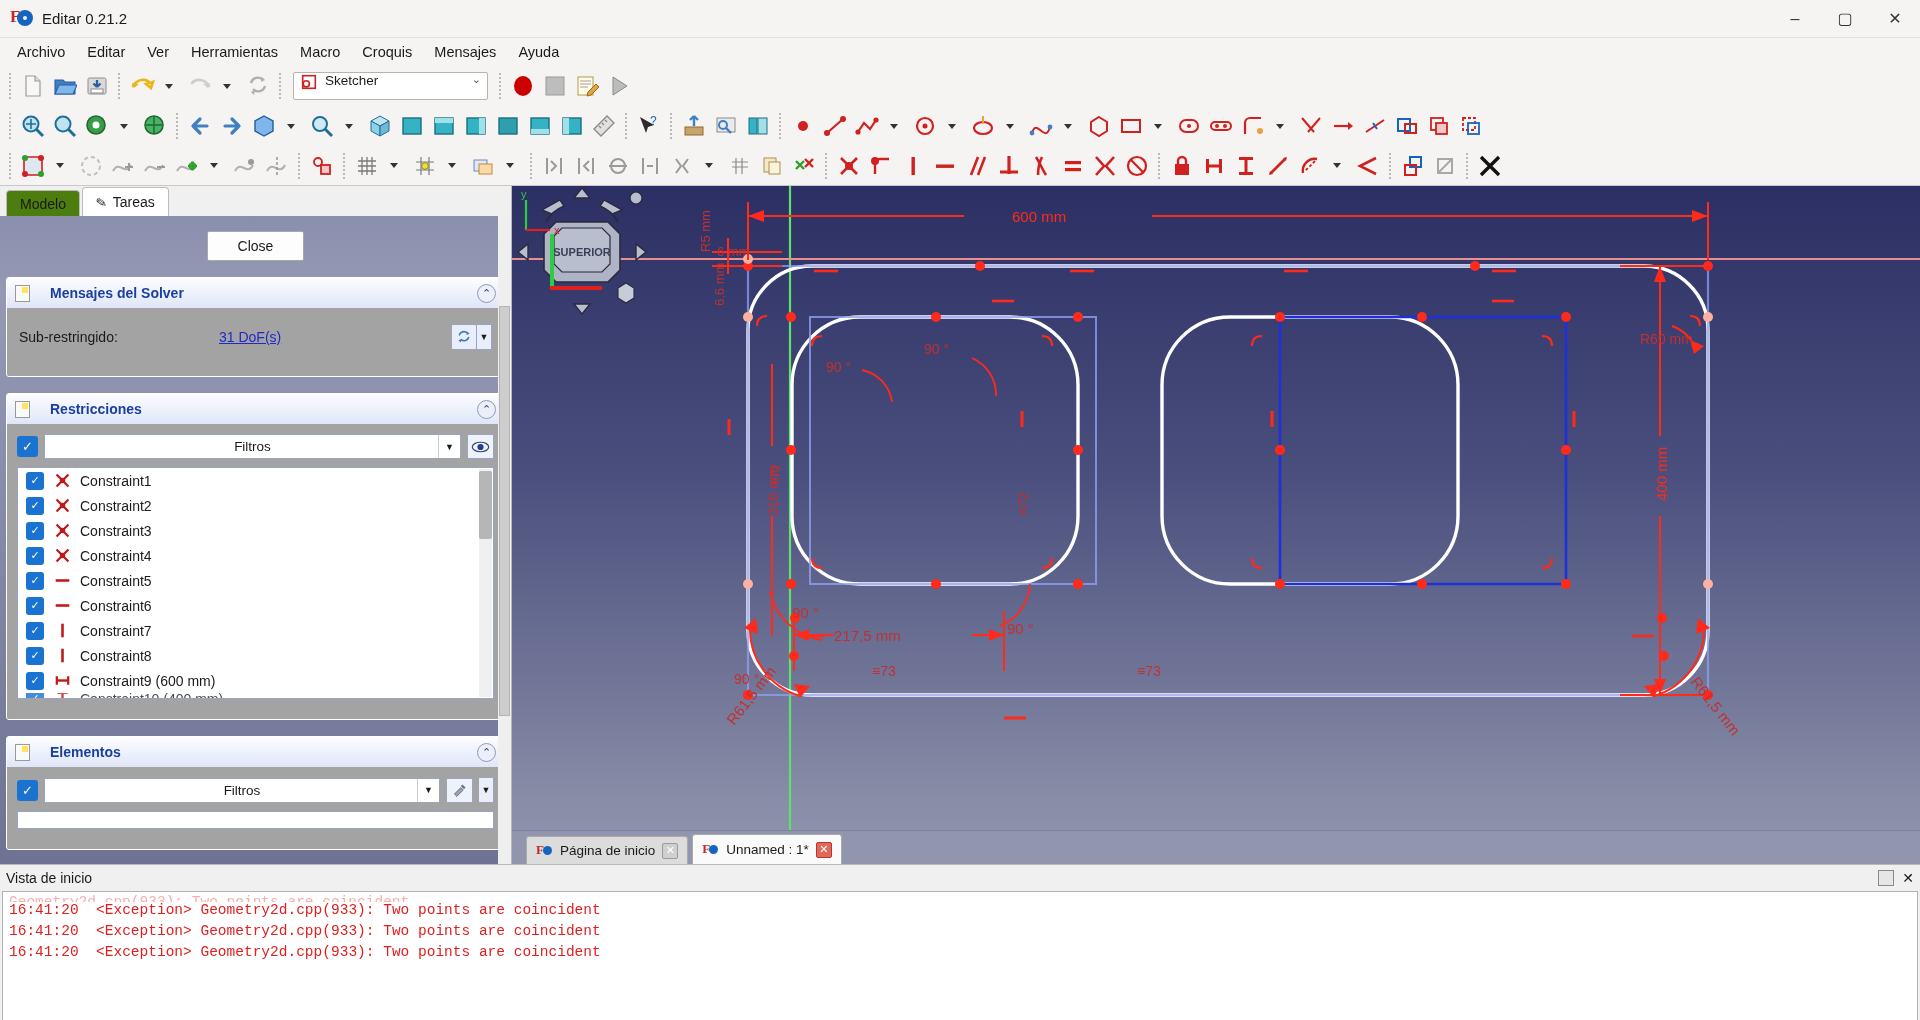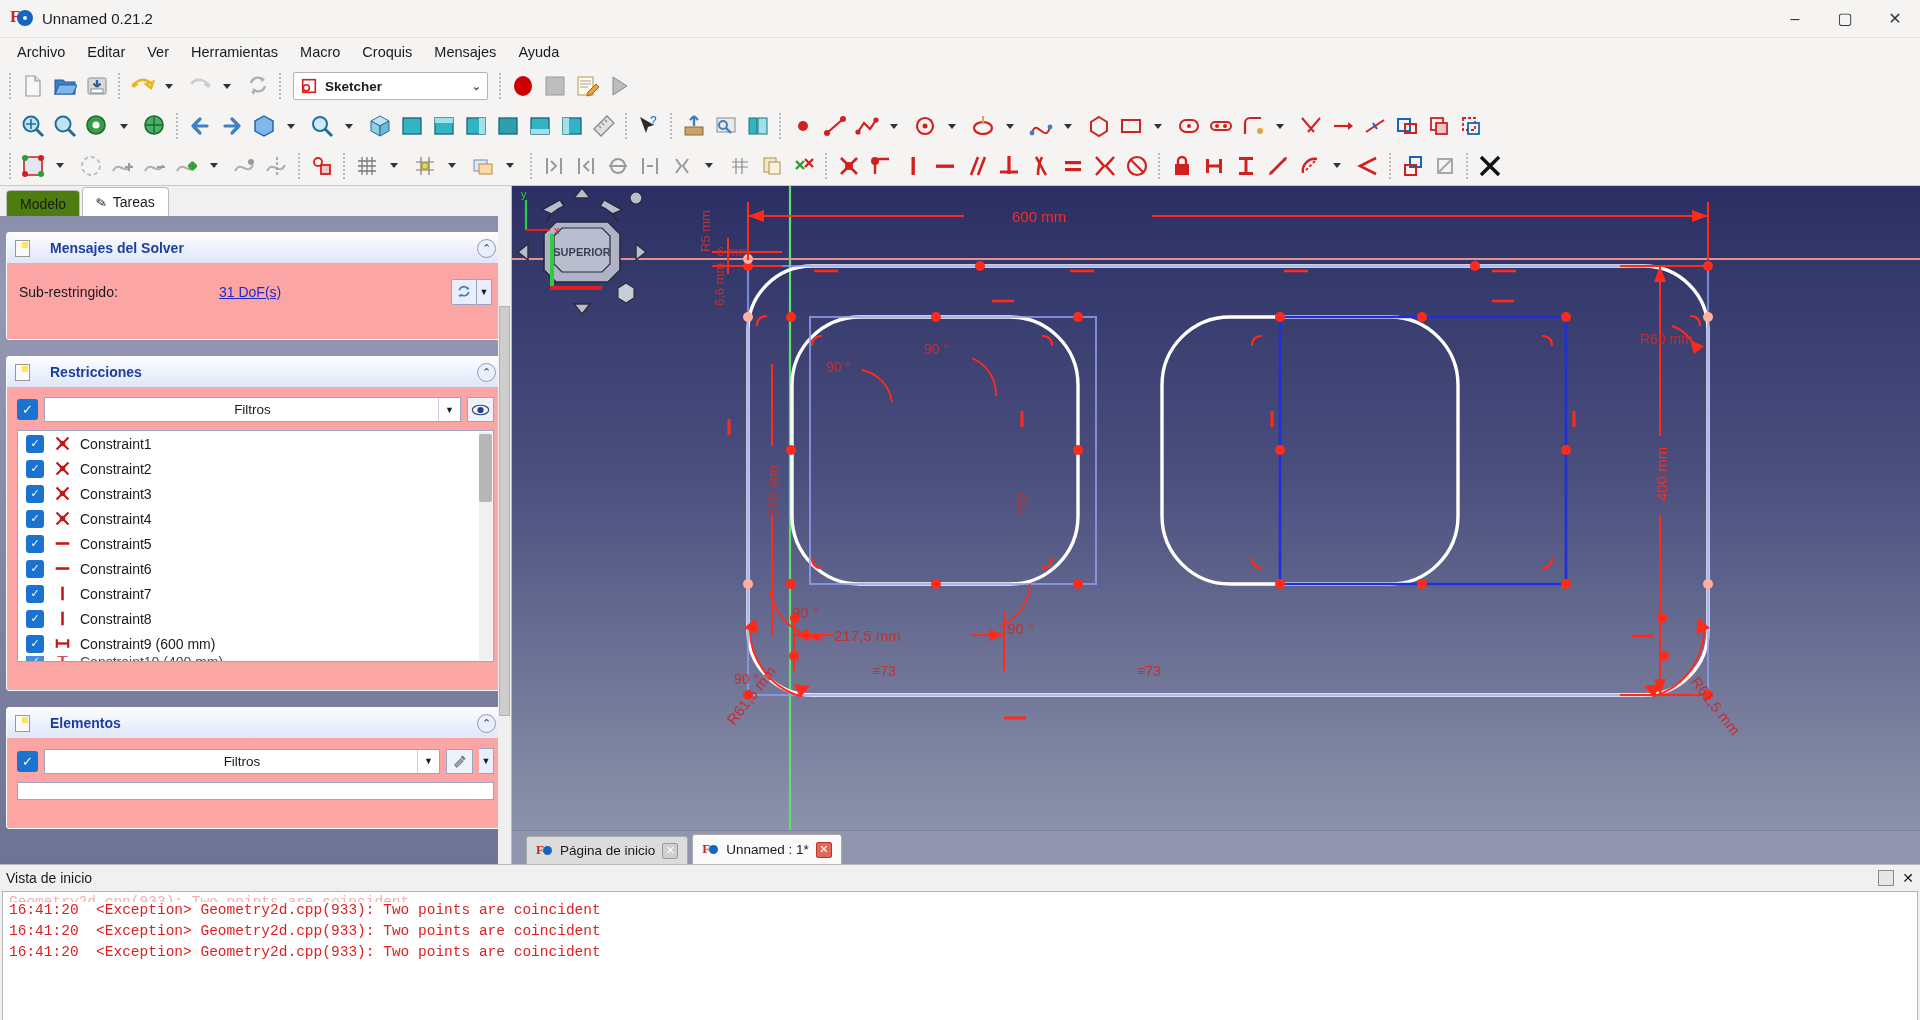--- a/index.html
+++ b/index.html
@@ -36,21 +36,21 @@
   .tgrip { width:7px; height:26px; margin:0 3px; position:relative; flex:none; }
   .tgrip:before { content:""; position:absolute; left:2px; top:0; bottom:0; width:2px;
     background: repeating-linear-gradient(to bottom,#b9b9b9 0 2px, transparent 2px 4px); }
   .tbtn { width:32px; height:32px; display:flex; align-items:center; justify-content:center;
           flex:none; border-radius:3px; position:relative; }
   .tbtn.small { width:26px; }
   .caret { width:0;height:0;border-left:4px solid transparent;border-right:4px solid transparent;
            border-top:5px solid #333; margin-left:-2px; margin-right:2px; flex:none;}
   .wb-select {
     width:195px; height:28px; background:#fff; border:1px solid #b4b4b4; border-radius:2px;
-    display:flex; align-items:center; padding:0 6px; margin:0 6px; flex:none; font-size:13.5px;font-weight:bold;
+    display:flex; align-items:flex-start; padding:0 6px; margin:0 6px; flex:none; font-size:13.5px;
   }
   .wb-select .lbl { margin-left:7px; flex:1; }
   .wb-chev { font-size:11px; color:#555; }
   
   #main { display:flex; height:678px; }
   
   #leftdock { width:512px; background:#f0f0f0; display:flex; flex-direction:column; flex:none;
               border-right:1px solid #b9b9b9; }
   #dock-header { height:26px; display:flex; align-items:center; padding:0 6px; font-size:14px; }
   #dock-header .float-btn { margin-left:auto; width:15px;height:15px; border:1px solid #8a8a8a; background:#e6e6e6;}
@@ -67,21 +67,21 @@
                font-size:14px; display:flex; align-items:center; justify-content:center; }
   .tgroup { margin-top:16px; background:#cdd6ef; border:1px solid #fff; border-radius:3px; overflow:hidden; }
   .tgroup-hd { height:30px; background:linear-gradient(to bottom,#fdfdff,#dfe6f8);
                display:flex; align-items:center; padding:0 8px; }
   .tgroup-hd .note { width:15px;height:17px;background:#fafafa;border:1px solid #999; position:relative; margin-right:8px;}
   .tgroup-hd .note:after { content:""; position:absolute; right:1px; top:1px; width:6px;height:6px;background:#ffe45c;}
   .tgroup-hd .ttl { color:#1a3fa0; font-weight:bold; font-size:14px;padding-left:12px; }
   .tgroup-hd .chev { margin-left:auto; width:19px;height:19px;border-radius:50%;border:1px solid #8d9bbb;
                      background:#eaeff9; display:flex;align-items:center;justify-content:center;
                      font-size:11px;color:#2a3f75;}
-  .tgroup-body { padding:10px 10px 28px 10px; background:#fca5a5; }
+  .tgroup-body { padding:10px 10px 20px 10px; background:#a3a3a3; }
   .solver-row { display:flex; align-items:center; font-size:14px; padding:6px 2px; }
   .solver-row .k { width:180px; }
   .dof-link { color:#2129c7; text-decoration:underline;margin-left:20px; }
   .refresh-wrap { margin-left:auto; display:flex; align-items:center; }
   .refresh-btn { width:26px;height:26px;border:1px solid #9aa5c2;background:#e9eefa;border-radius:2px;
                  display:flex;align-items:center;justify-content:center;}
   .mini-caret { width:15px;height:26px;border:1px solid #9aa5c2;border-left:none;background:#e9eefa;
                 display:flex;align-items:center;justify-content:center;font-size:9px;}
   .filter-row { display:flex; align-items:center; gap:6px; margin-bottom:8px; }
   .chk { width:21px;height:21px;background:#1a73d0;border-radius:3px;display:flex;align-items:center;
@@ -136,21 +136,21 @@
   .logline.clipped { color:#f3b0b0; height:8px; overflow:hidden; }
 </style>
 </head>
 <body>
 
 <div id="titlebar">
   <div id="app-icon">
     <span class="f">F</span>
       <span class="gear"></span>
   </div>
-  <div id="app-title">Unnamed 0.21.2</div>
+  <div id="app-title">Editar 0.21.2</div>
   <div id="win-buttons">
     <div class="win-btn">–</div>
     <div class="win-btn">▢</div>
     <div class="win-btn close">✕</div>
   </div>
 </div>
 
 <div id="menubar">
   <div class="menu-item">Archivo</div>
   <div class="menu-item">Editar</div>
@@ -767,20 +767,23 @@
       <div class="ptab">
         <span>Modelo</span>
       </div>
       <div class="ptab active">
         <span class="pencil">✎</span>
         <span>Tareas</span>
       </div>
     </div>
 
     <div id="taskpanel">
+      <div id="close-row">
+        <div id="close-btn">Close</div>
+      </div>
 
       <div class="tgroup">
         <div class="tgroup-hd">
           <span class="note"></span>
           <span class="ttl">Mensajes del Solver</span>
           <span class="chev">⌃</span>
         </div>
         <div class="tgroup-body">
           <div class="solver-row">
             <span class="k">Sub-restringido:</span>

